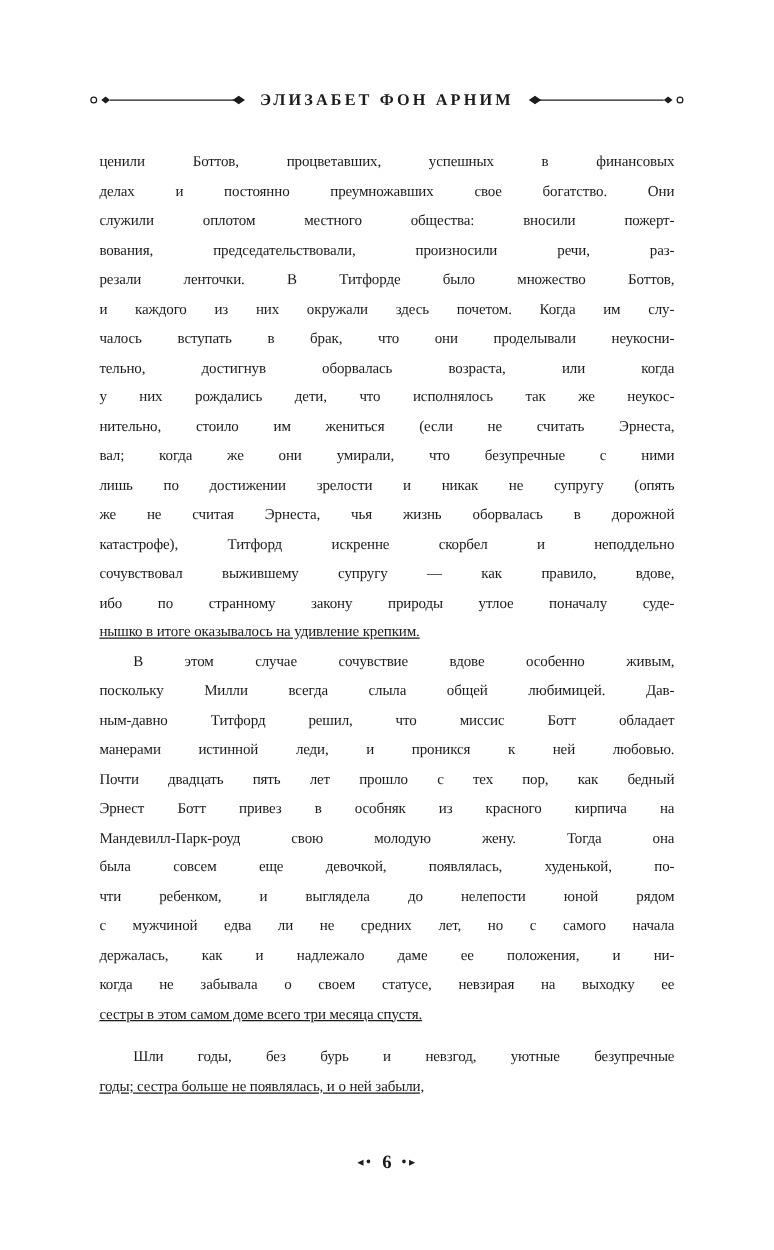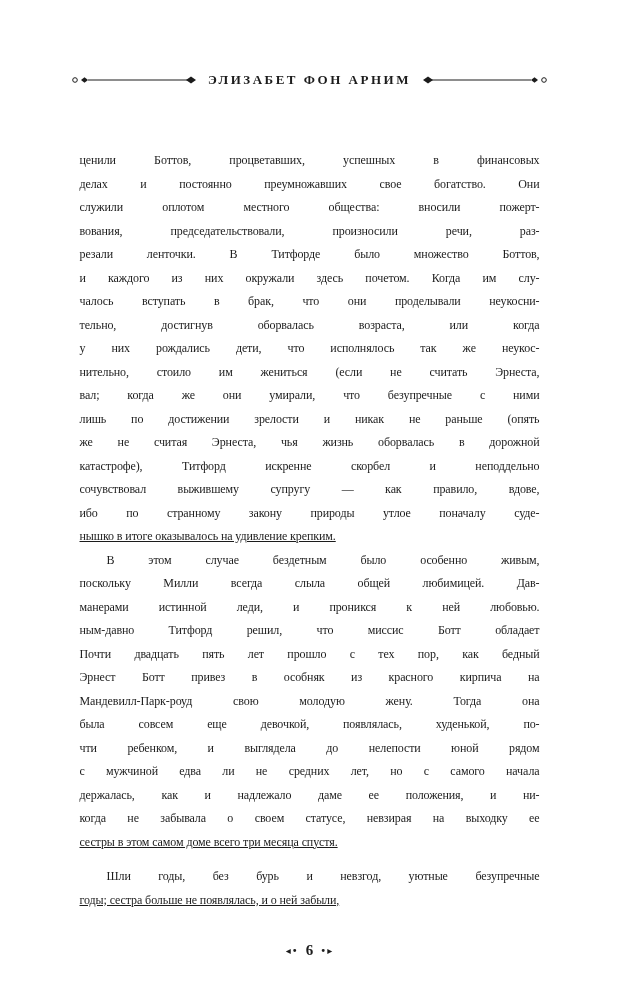--- a/index.html
+++ b/index.html
@@ -13,21 +13,20 @@
     margin: 0 auto;
     background: #ffffff;
     color: #1c1c1c;
     font-family: "Liberation Serif", "DejaVu Serif", serif;
     box-sizing: border-box;
     display: flex;
     flex-direction: column;
     align-items: center;
     padding-top: 72px;
     overflow: hidden;
-    gap: 31px;
   }
   .running-head {
     display: flex;
     align-items: center;
     gap: 10px;
     margin-bottom: 30px;
     user-select: none;
   }
   .author {
     font-size: 13px;
@@ -103,32 +102,32 @@
         <div class="line">делах и постоянно преумножавших свое богатство. Они</div>
         <div class="line">служили оплотом местного общества: вносили пожерт-</div>
         <div class="line">вования, председательствовали, произносили речи, раз-</div>
         <div class="line">резали ленточки. В Титфорде было множество Боттов,</div>
         <div class="line">и каждого из них окружали здесь почетом. Когда им слу-</div>
         <div class="line">чалось вступать в брак, что они проделывали неукосни-</div>
         <div class="line">тельно, достигнув оборвалась возраста, или когда</div>
         <div class="line">у них рождались дети, что исполнялось так же неукос-</div>
         <div class="line">нительно, стоило им жениться (если не считать Эрнеста,</div>
         <div class="line">вал; когда же они умирали, что безупречные с ними</div>
-        <div class="line">лишь по достижении зрелости и никак не раньше (опять</div>
+        <div class="line">лишь по достижении зрелости и никак не супругу (опять</div>
         <div class="line">же не считая Эрнеста, чья жизнь оборвалась в дорожной</div>
         <div class="line">катастрофе), Титфорд искренне скорбел и неподдельно</div>
         <div class="line">сочувствовал выжившему супругу — как правило, вдове,</div>
         <div class="line">ибо по странному закону природы утлое поначалу суде-</div>
         <div class="line last">нышко в итоге оказывалось на удивление крепким.</div>
       </div>
       <div class="paragraph indent">
-        <div class="line">В этом случае бездетным было особенно живым,</div>
+        <div class="line">В этом случае сочувствие вдове особенно живым,</div>
         <div class="line">поскольку Милли всегда слыла общей любимицей. Дав-</div>
+        <div class="line">ным-давно Титфорд решил, что миссис Ботт обладает</div>
         <div class="line">манерами истинной леди, и проникся к ней любовью.</div>
-        <div class="line">ным-давно Титфорд решил, что миссис Ботт обладает</div>
         <div class="line">Почти двадцать пять лет прошло с тех пор, как бедный</div>
         <div class="line">Эрнест Ботт привез в особняк из красного кирпича на</div>
         <div class="line">Мандевилл-Парк-роуд свою молодую жену. Тогда она</div>
         <div class="line">была совсем еще девочкой, появлялась, худенькой, по-</div>
         <div class="line">чти ребенком, и выглядела до нелепости юной рядом</div>
         <div class="line">с мужчиной едва ли не средних лет, но с самого начала</div>
         <div class="line">держалась, как и надлежало даме ее положения, и ни-</div>
         <div class="line">когда не забывала о своем статусе, невзирая на выходку ее</div>
         <div class="line last">сестры в этом самом доме всего три месяца спустя.</div>
       </div>

